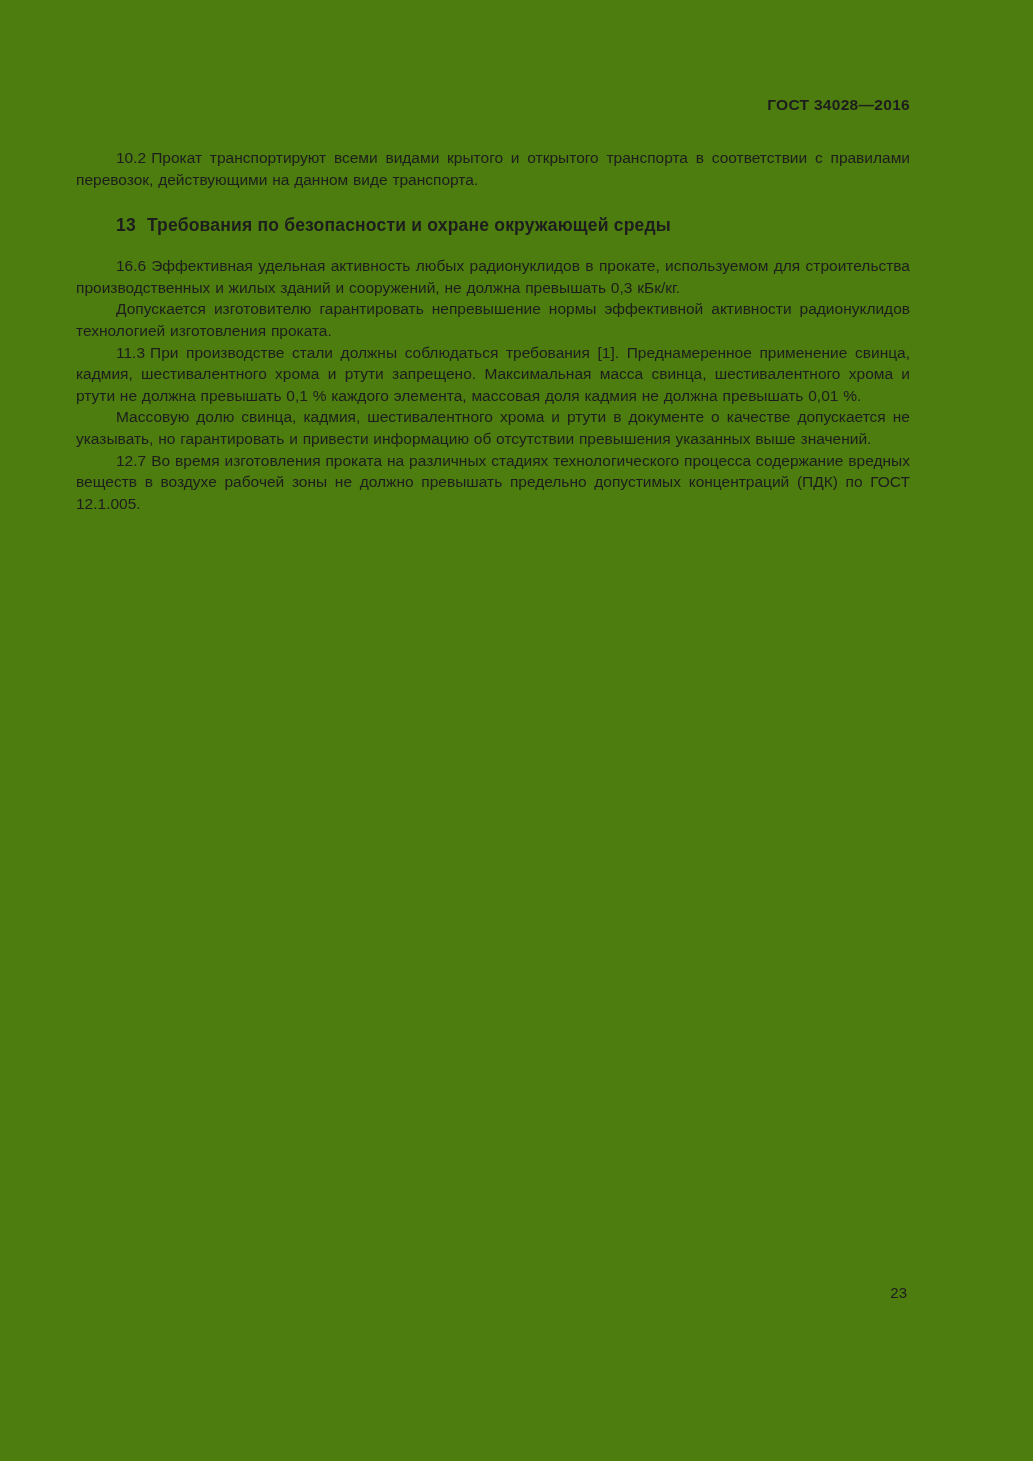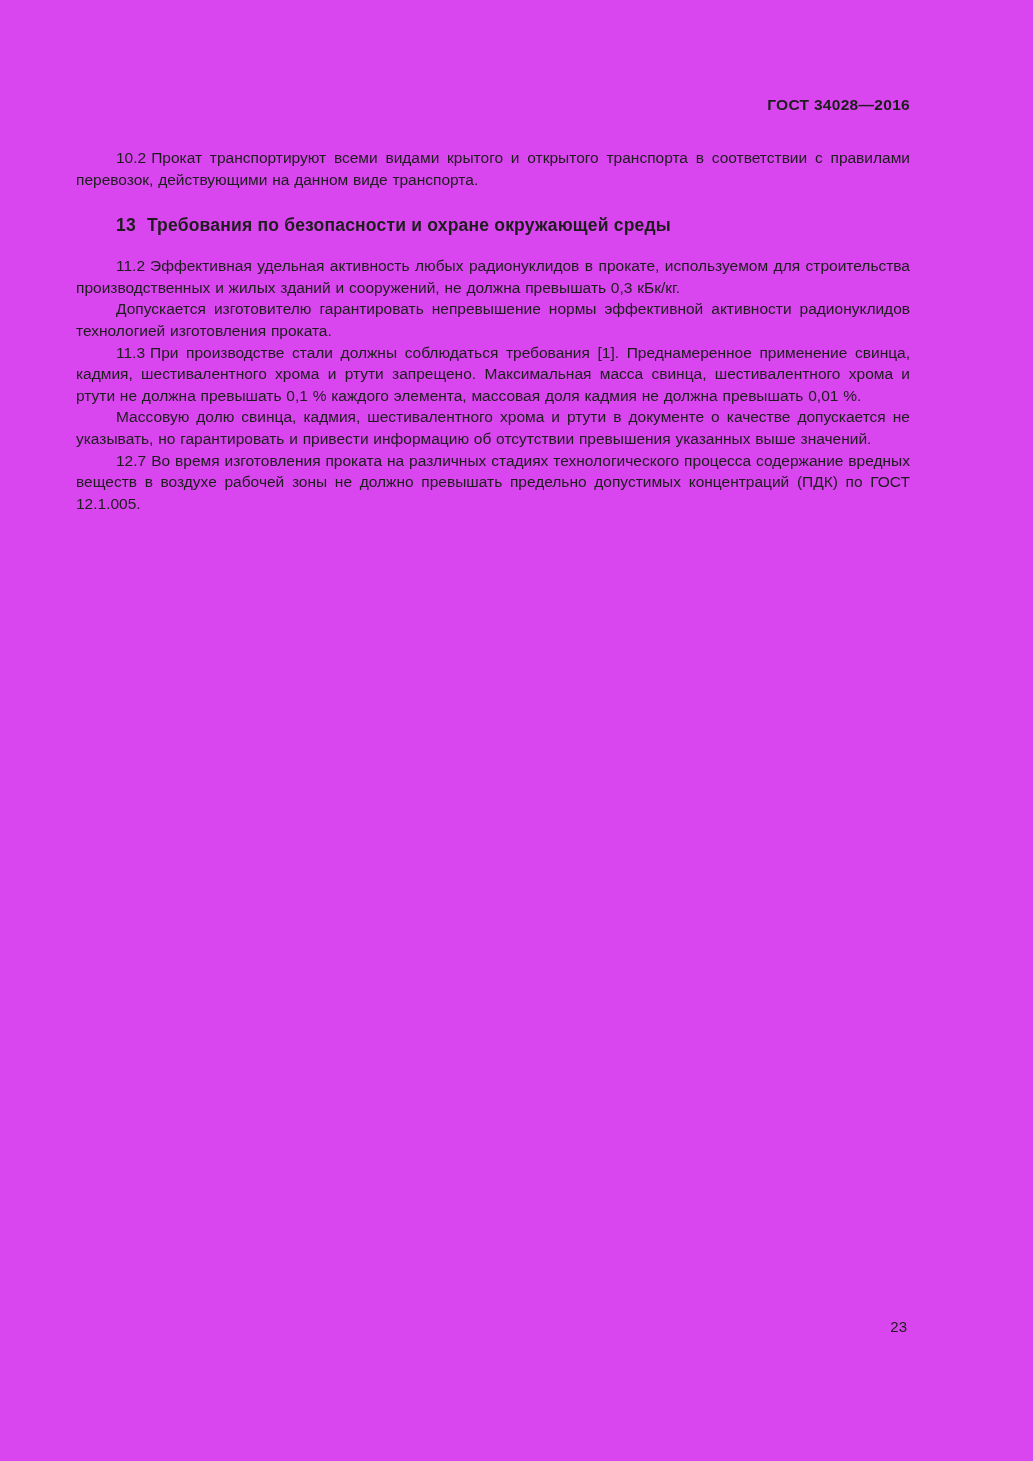--- a/index.html
+++ b/index.html
@@ -10,21 +10,21 @@
   body {
     width: 1033px;
     height: 1461px;
     font-family: "Liberation Sans", "DejaVu Sans", sans-serif;
     color: #1d1d1d;
   }
   .page {
     position: relative;
     width: 1033px;
     height: 1461px;
-    background: #d946ef;
+    background: #4d7c0f;
     box-sizing: border-box;
     padding: 96px 123px 0 76px;
     overflow: hidden;
   }
   .running-header {
     text-align: right;
     font-weight: bold;
     font-size: 15.5px;
     line-height: 17px;
     letter-spacing: 0.3px;
@@ -49,39 +49,39 @@
     font-weight: bold;
     margin: 23px 0 18px 0;
     padding-left: 40px;
     letter-spacing: 0.2px;
   }
   .heading-num {
     margin-right: 11px;
   }
   .page-number {
     position: absolute;
-    top: 1318px;
+    top: 1284px;
     right: 126px;
     font-size: 15px;
     line-height: 17px;
   }
 </style>
 </head>
 <body>
 
 <div class="page">
 
   <div class="running-header">ГОСТ 34028—2016</div>
 
   <p class="body-par"><span class="clause-num">10.2</span><span>Прокат транспортируют всеми видами крытого и открытого транспорта в соответствии с правилами перевозок, действующими на данном виде транспорта.</span></p>
 
   <h2 class="section-heading"><span class="heading-num">13</span><span>Требования по безопасности и охране окружающей среды</span></h2>
 
 
-  <p class="body-par"><span class="clause-num">11.2</span><span>Эффективная удельная активность любых радионуклидов в прокате, используемом для строительства производственных и жилых зданий и сооружений, не должна превышать 0,3 кБк/кг.</span></p>
+  <p class="body-par"><span class="clause-num">16.6</span><span>Эффективная удельная активность любых радионуклидов в прокате, используемом для строительства производственных и жилых зданий и сооружений, не должна превышать 0,3 кБк/кг.</span></p>
 
   <p class="body-par"><span>Допускается изготовителю гарантировать непревышение нормы эффективной активности радионуклидов технологией изготовления проката.</span></p>
 
   <p class="body-par"><span class="clause-num">11.3</span><span>При производстве стали должны соблюдаться требования [1]. Преднамеренное применение свинца, кадмия, шестивалентного хрома и ртути запрещено. Максимальная масса свинца, шестивалентного хрома и ртути не должна превышать 0,1 % каждого элемента, массовая доля кадмия не должна превышать 0,01 %.</span></p>
 
   <p class="body-par"><span>Массовую долю свинца, кадмия, шестивалентного хрома и ртути в документе о качестве допускается не указывать, но гарантировать и привести информацию об отсутствии превышения указанных выше значений.</span></p>
 
   <p class="body-par"><span class="clause-num">12.7</span><span>Во время изготовления проката на различных стадиях технологического процесса содержание вредных веществ в воздухе рабочей зоны не должно превышать предельно допустимых концентраций (ПДК) по ГОСТ 12.1.005.</span></p>
 
   <div class="page-number">23</div>

